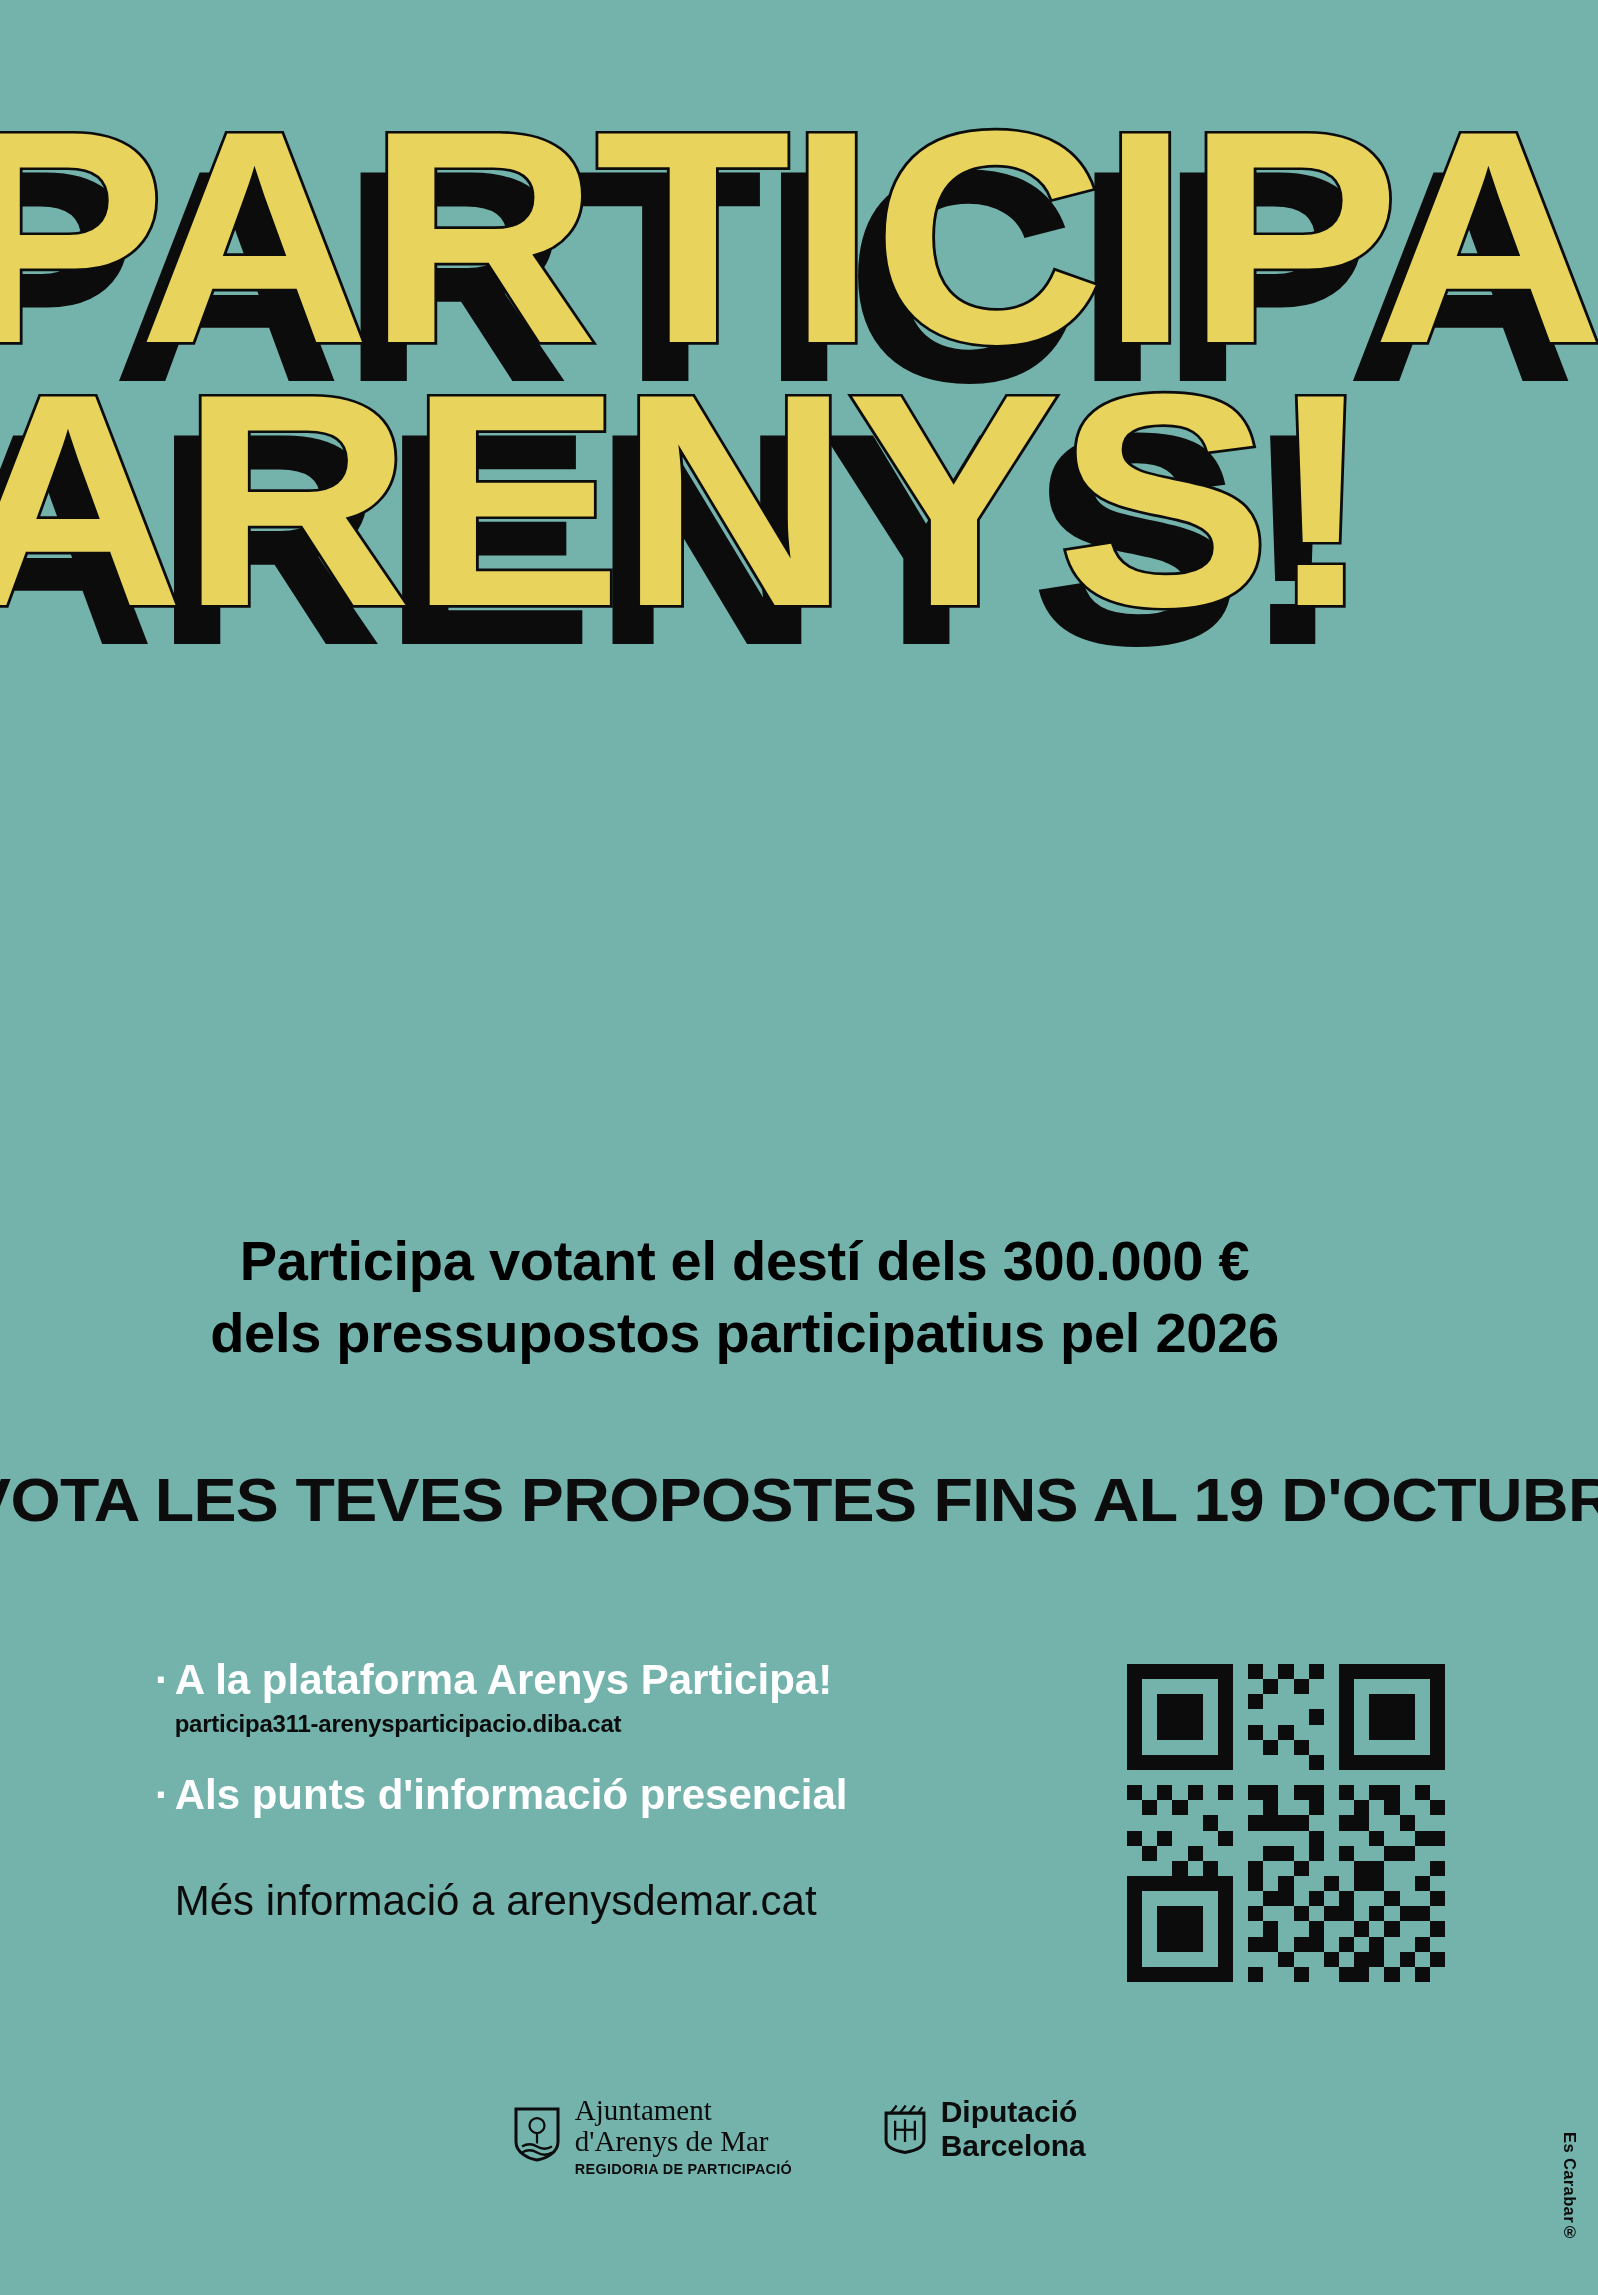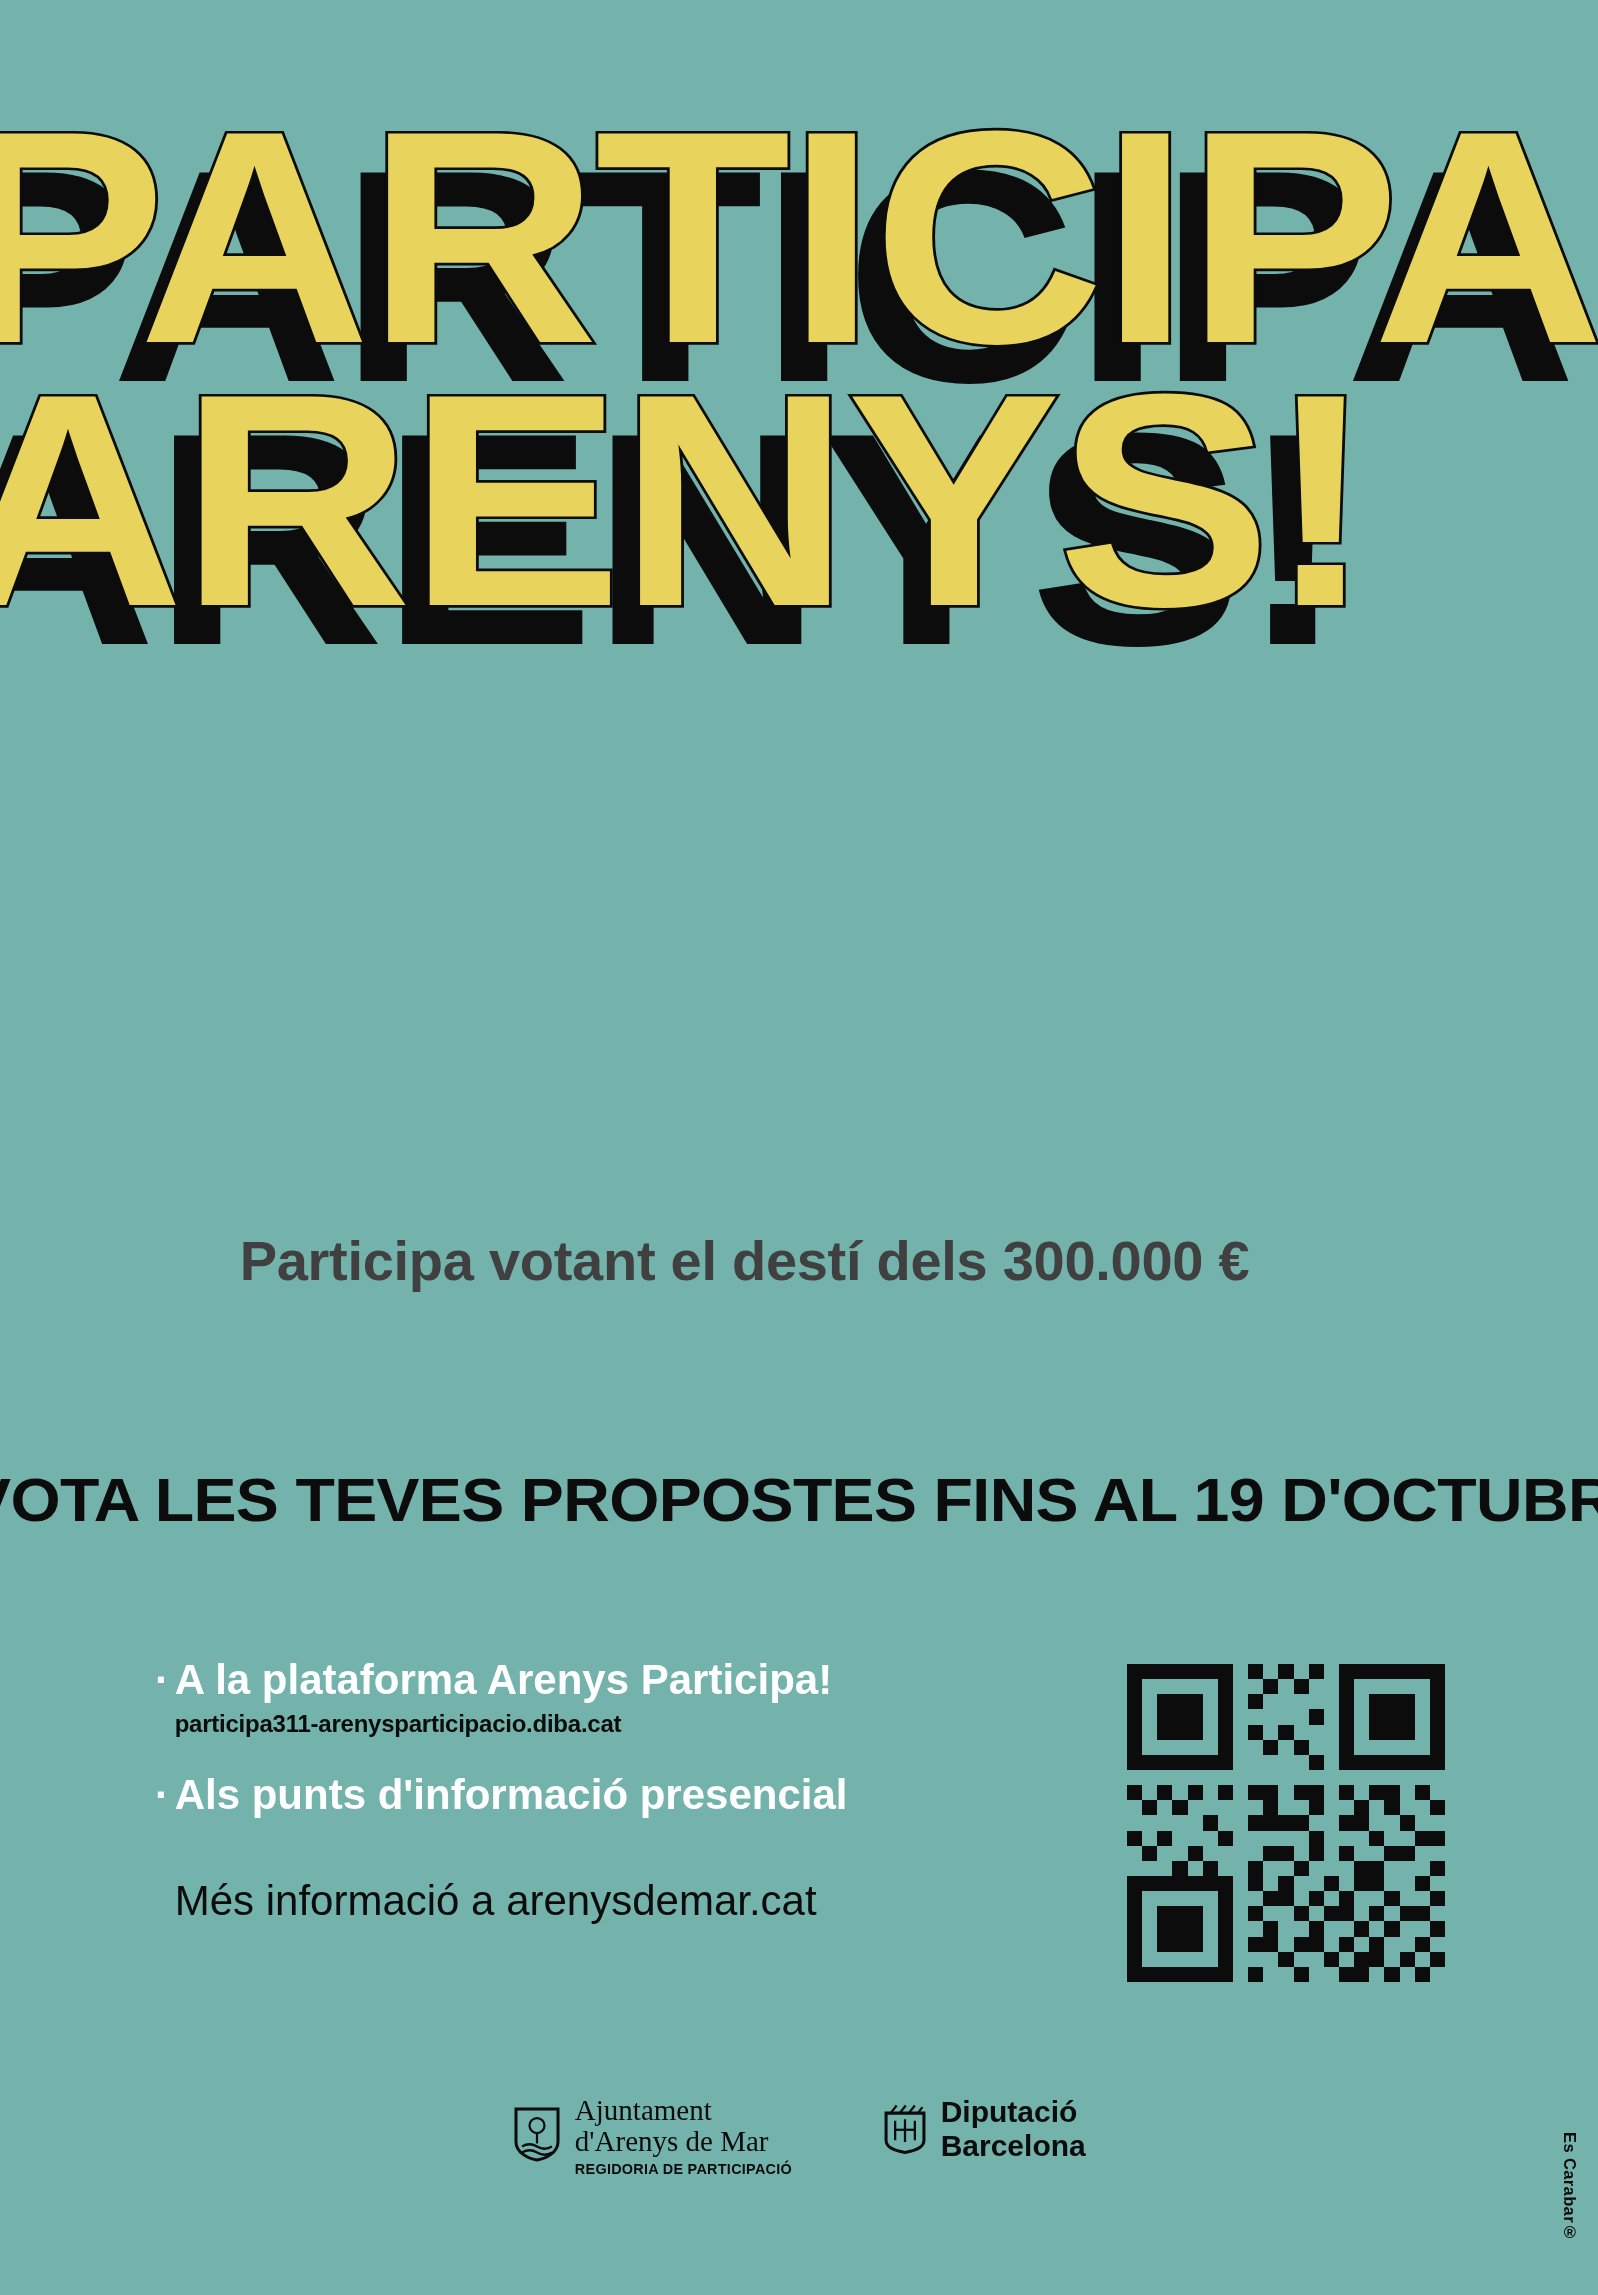--- a/index.html
+++ b/index.html
@@ -61,21 +61,21 @@
     z-index: 2;
   }
 
   
   .subtitle {
     position: absolute;
     left: 0;
     top: 1225px;
     width: 1489px;
     text-align: center;
-    color: #404040;
+    color: #000000;
     font-size: 56px;
     font-weight: bold;
     line-height: 1.28;
     letter-spacing: -0.005em;
   }
 
   
   .deadline {
     position: absolute;
     left: 0;
@@ -200,20 +200,21 @@
       <span class="hl-front">PARTICIPA</span>
     </div>
     <div class="hl-line hl-2">
       <span class="hl-shadow">ARENYS!</span>
       <span class="hl-front">ARENYS!</span>
     </div>
   </div>
 
   <div class="subtitle">
     <div>Participa votant el destí dels 300.000 €</div>
+    <div>dels pressupostos participatius pel 2026</div>
   </div>
 
   <div class="deadline">VOTA LES TEVES PROPOSTES FINS AL 19 D'OCTUBRE</div>
 
   <div class="info">
     <div class="bullet">
       <span class="dot">·</span><span>A la plataforma Arenys Participa!</span>
     </div>
     <div class="url">participa311-arenysparticipacio.diba.cat</div>
     <div class="bullet bullet-2">

